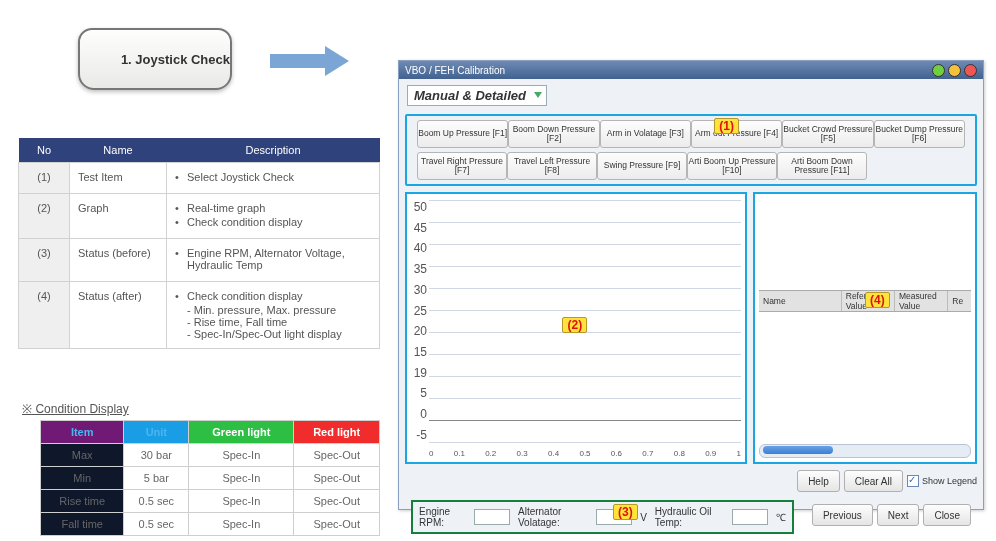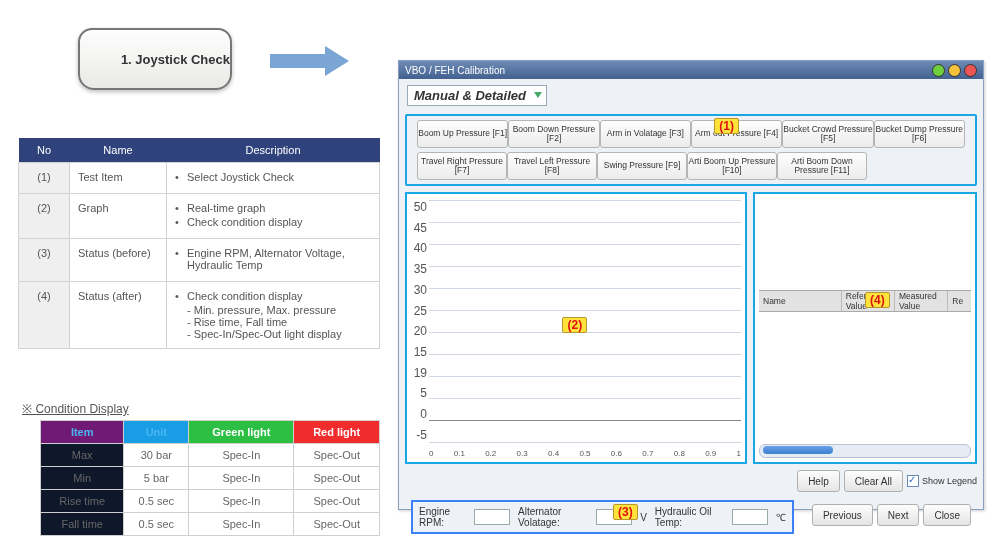--- a/index.html
+++ b/index.html
@@ -64,21 +64,21 @@
   .grid .hline{position:absolute;left:0;right:0;height:1px;background:#cfd8e2;}
 
   .tag{position:absolute;background:#ffe33a;border:1px solid #b5972a;font-size:12px;font-weight:bold;color:#d11;padding:0 4px;border-radius:2px;}
 
   .footer-row{display:flex;align-items:center;gap:4px;margin:6px 6px 0 6px;}
   .btn{height:20px;padding:0 10px;background:linear-gradient(#fdfdfd,#e5e5e5);border:1px solid #b0b0b0;border-radius:3px;font-size:10px;display:flex;align-items:center;}
   .chk{font-size:9px;color:#333;display:flex;align-items:center;gap:3px;margin-left:auto;}
   .chkbox{width:10px;height:10px;border:1px solid #6a88b5;background:#fff;display:inline-block;position:relative;}
   .chkbox::after{content:"✓";position:absolute;left:0;top:-2px;font-size:10px;color:#2b70c9;}
 
-  .statusbar{border:2px solid #3b82f6;margin:4px 6px 0 6px;padding:4px 6px;display:flex;align-items:center;gap:8px;font-size:10px;color:#333;background:#eef2f7;}
+  .statusbar{border:2px solid #15803d;margin:4px 6px 0 6px;padding:4px 6px;display:flex;align-items:center;gap:8px;font-size:10px;color:#333;background:#eef2f7;}
   .field{width:42px;height:14px;background:#fff;border:1px solid #9aa;}
   .unitlbl{font-size:10px;}
   .navbtns{display:flex;gap:4px;margin:0 6px 0 6px;}
 </style>
 </head>
 <body>
 <div class="page">
 
 <div class="joy-box">
       <span>1. Joystick Check</span>

